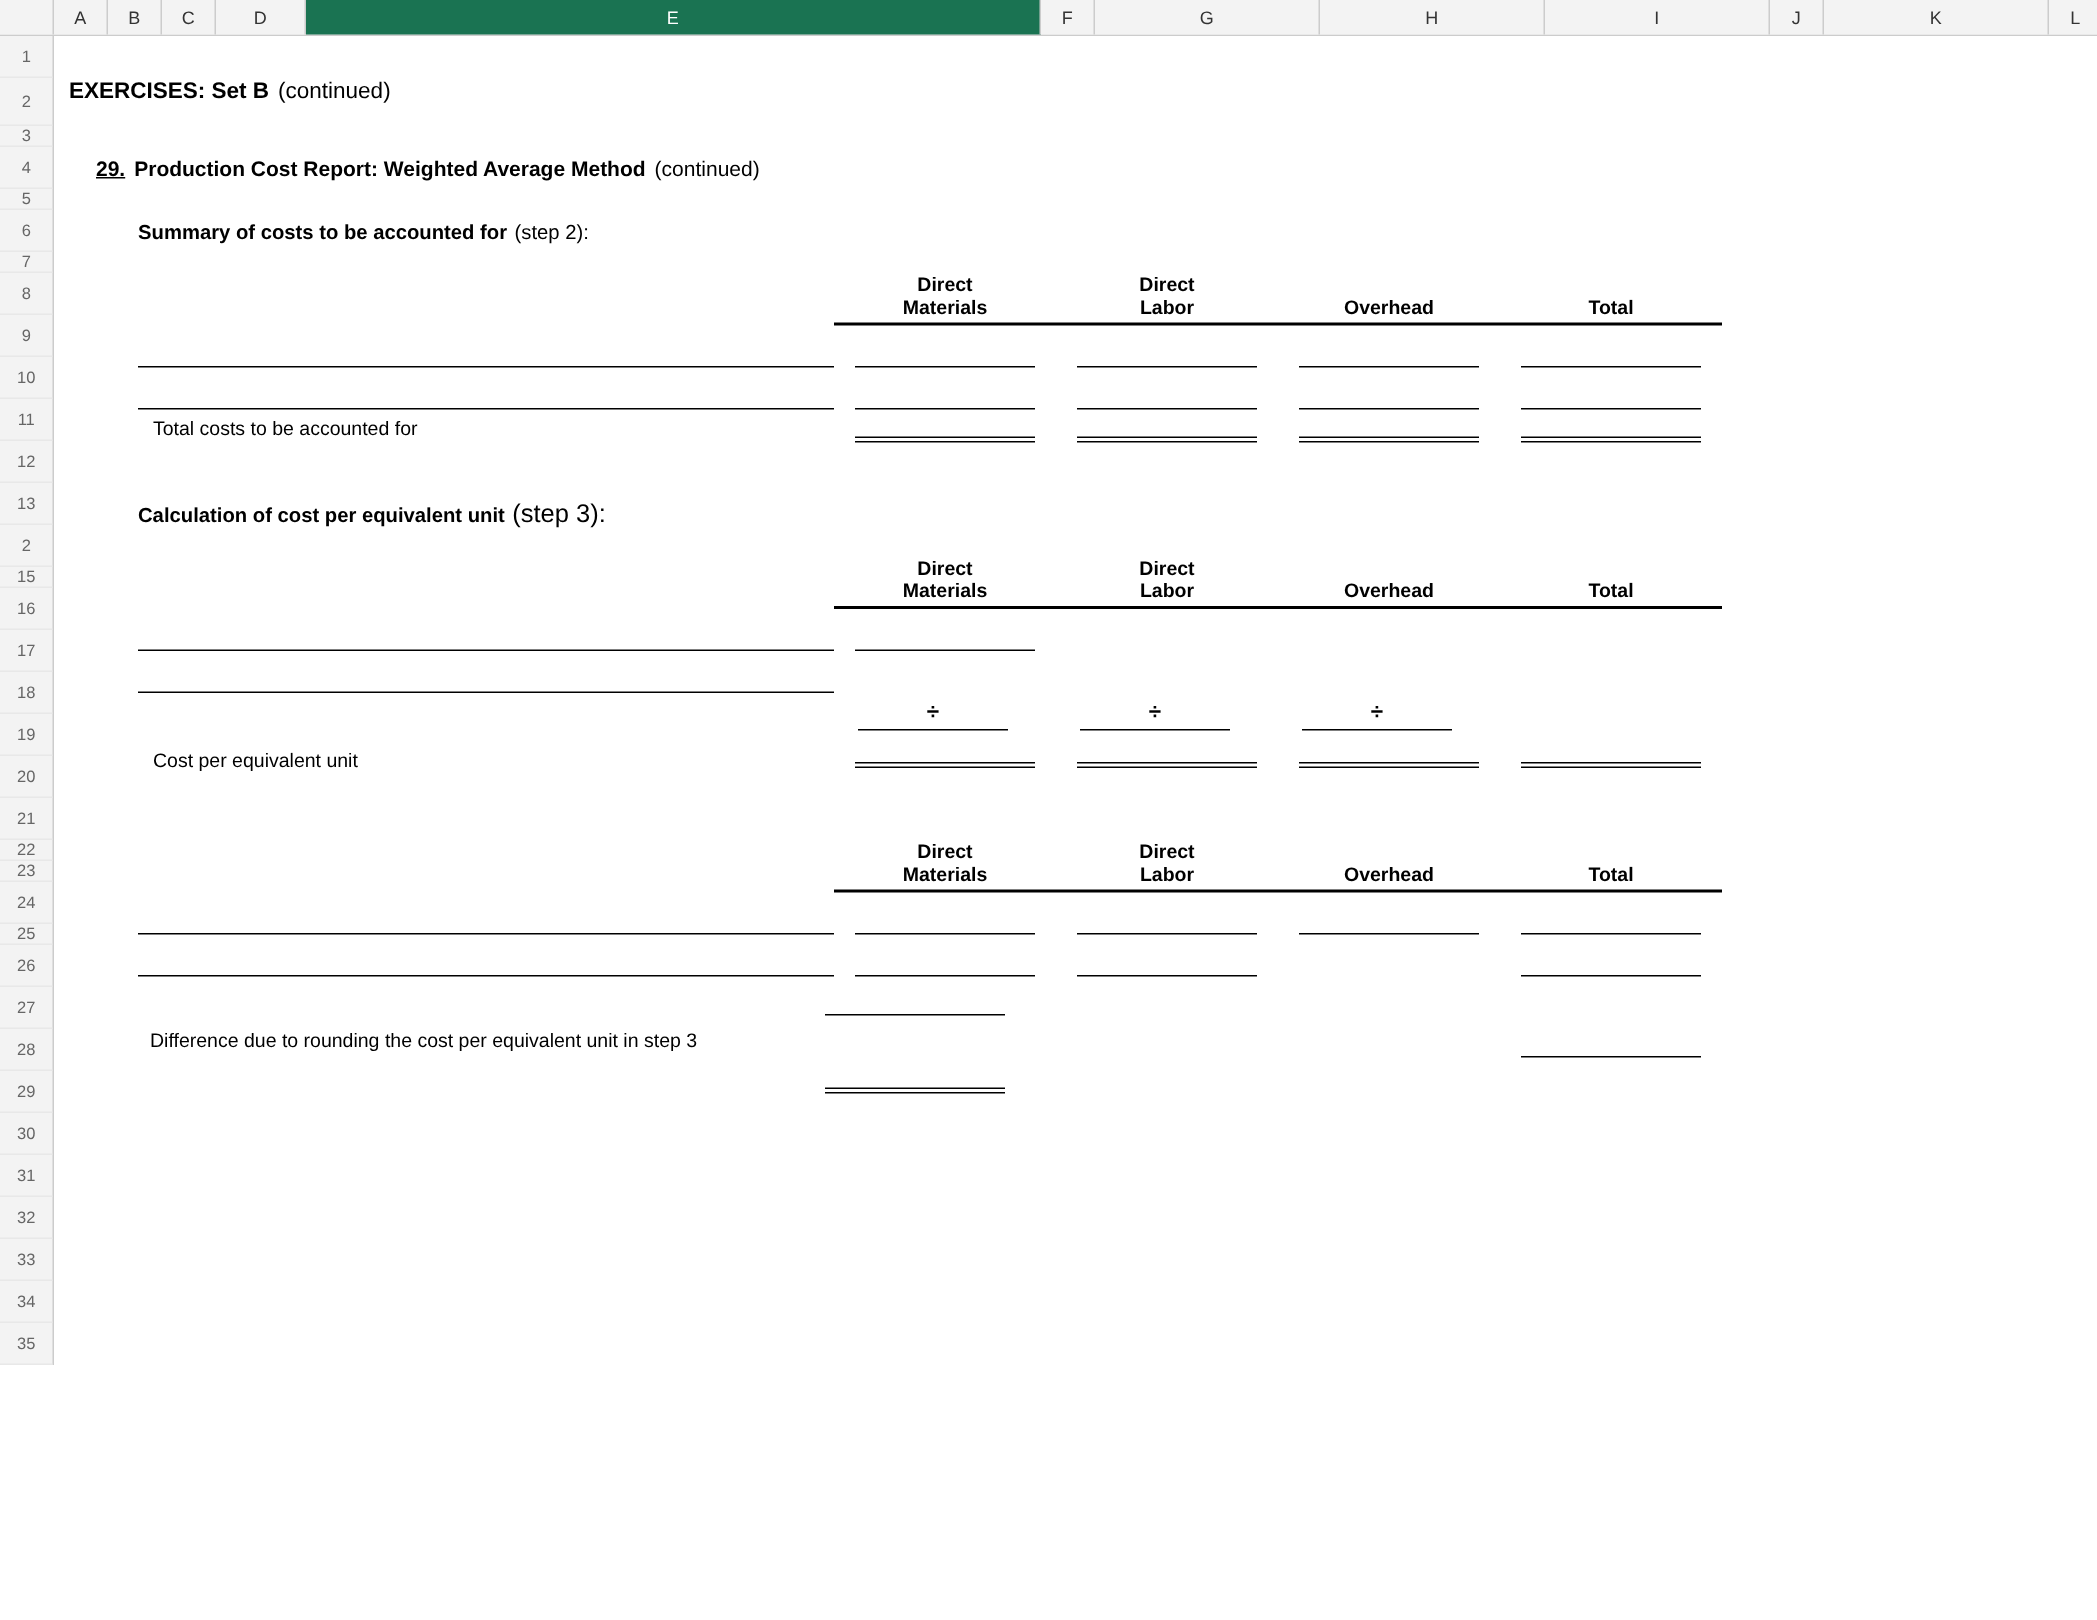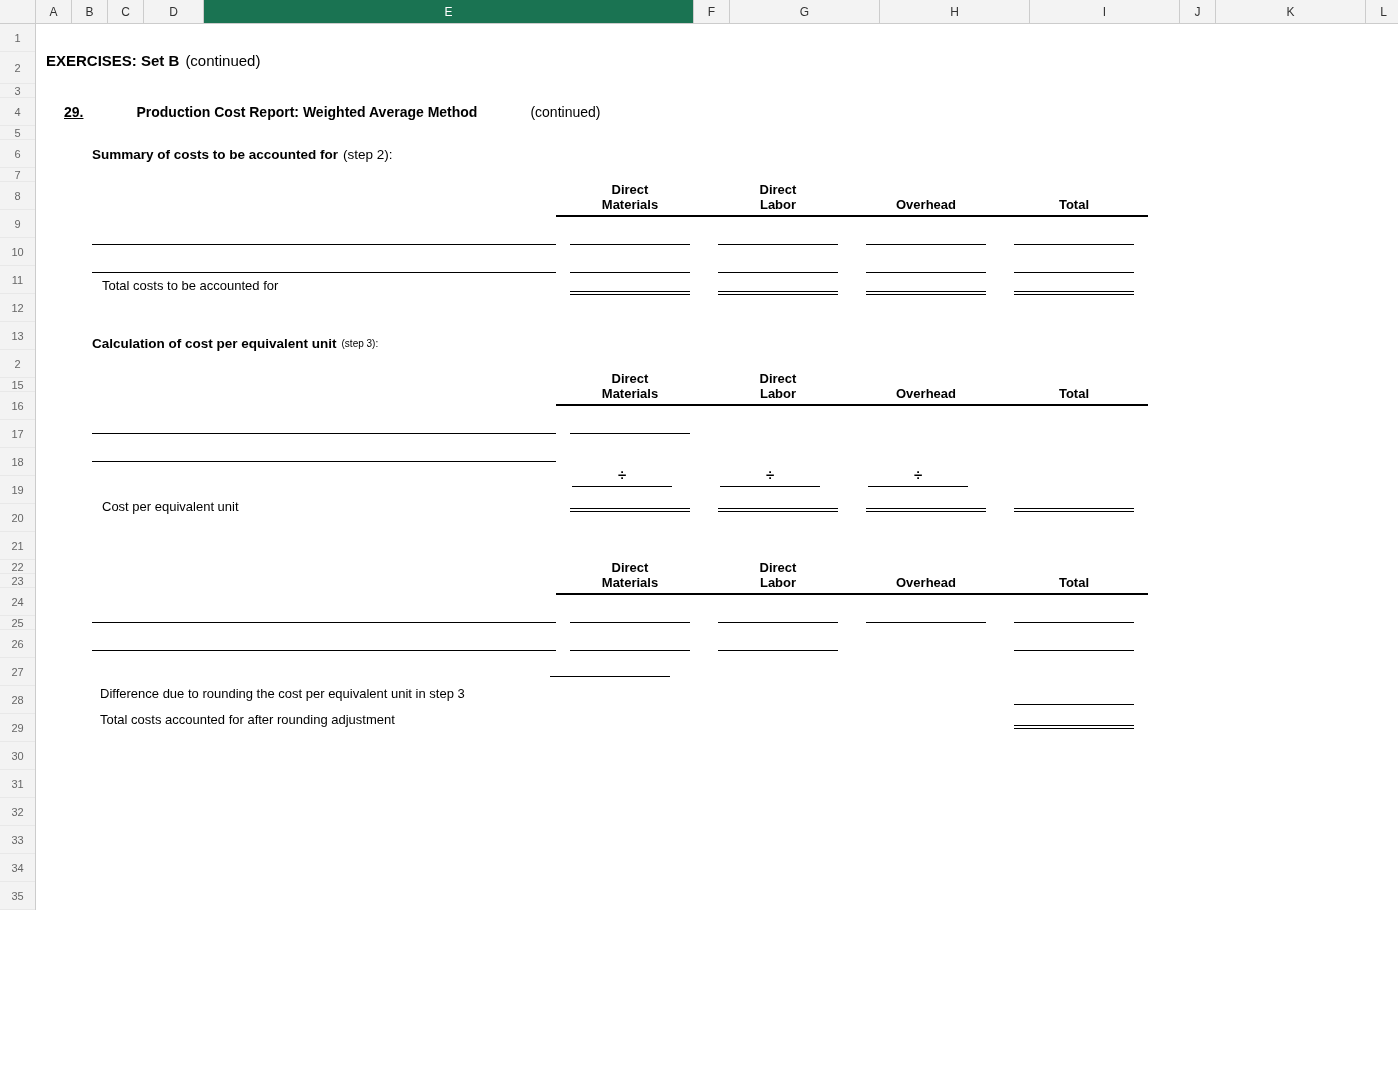--- a/index.html
+++ b/index.html
@@ -163,21 +163,21 @@
 
       <div style="height:28px"></div>
 
       <div style="height:32px; display:flex; align-items:flex-start; padding-left:10px;">
         <span style="font-weight:bold; font-size:15px;">EXERCISES: Set B</span>
         <span style="font-size:15px; margin-left:6px;">(continued)</span>
       </div>
 
       <div style="height:14px"></div>
 
-      <div style="height:28px; display:flex; align-items:center; padding-left:28px;gap:47px;">
+      <div style="height:28px; display:flex; align-items:center; padding-left:28px;">
         <span style="font-weight:bold; font-size:14px; text-decoration:underline; margin-right:6px;">29.</span>
         <span style="font-weight:bold; font-size:14px;">Production Cost Report: Weighted Average Method</span>
         <span style="font-size:14px; margin-left:6px;">(continued)</span>
       </div>
 
       <div style="height:14px"></div>
 
       <div style="height:28px; display:flex; align-items:center; padding-left:56px;">
         <span style="font-weight:bold; font-size:13.5px;">Summary of costs to be accounted for</span>
         <span style="font-size:13.5px; margin-left:5px;">(step 2):</span>
@@ -256,21 +256,21 @@
         </div>
         <div style="width:148px; min-width:148px; display:flex; align-items:flex-end; justify-content:center; height:100%; padding-bottom:2px;">
           <div style="width:120px; border-bottom: 4px double #000; height:0;"></div>
         </div>
       </div>
 
       <div style="height:28px"></div>
 
       <div style="height:28px; display:flex; align-items:center; padding-left:56px;">
         <span style="font-weight:bold; font-size:13.5px;">Calculation of cost per equivalent unit</span>
-        <span style="font-size:10px; margin-left:5px;">(step 3):</span>
+        <span style="font-size:17px; margin-left:5px;">(step 3):</span>
       </div>
 
       <div style="height:14px"></div>
 
       <div style="display:flex; align-items:flex-end; padding-left:56px; margin-bottom:0;">
         <div style="width:464px; min-width:464px;"></div>
         <div style="width:148px; min-width:148px; text-align:center; font-weight:bold; font-size:13px; border-bottom:2px solid #000; padding-bottom:3px; display:flex; flex-direction:column; align-items:center;">
           <span>Direct</span>
           <span>Materials</span>
         </div>
@@ -405,23 +405,20 @@
         </div>
         <div style="width:148px; min-width:148px;"></div>
         <div style="width:148px; min-width:148px;"></div>
         <div style="width:148px; min-width:148px;"></div>
         <div style="width:148px; min-width:148px; display:flex; align-items:flex-end; justify-content:center; height:100%; padding-bottom:2px;">
           <div style="width:120px; border-bottom:1px solid #000; height:0;"></div>
         </div>
       </div>
 
       <div style="height:28px; display:flex; align-items:center; padding-left:56px; padding-bottom:4px;">
-        <div style="width:464px; min-width:464px; padding-left:8px;">
-          <span style="font-size:13px;">Total costs accounted for after rounding adjustment</span>
-        </div>
         <div style="width:148px; min-width:148px;"></div>
         <div style="width:148px; min-width:148px;"></div>
         <div style="width:148px; min-width:148px;"></div>
         <div style="width:148px; min-width:148px; display:flex; align-items:flex-end; justify-content:center; height:100%; padding-bottom:2px;">
           <div style="width:120px; border-bottom: 4px double #000; height:0;"></div>
         </div>
       </div>
 
       <div style="height:28px"></div>
 

